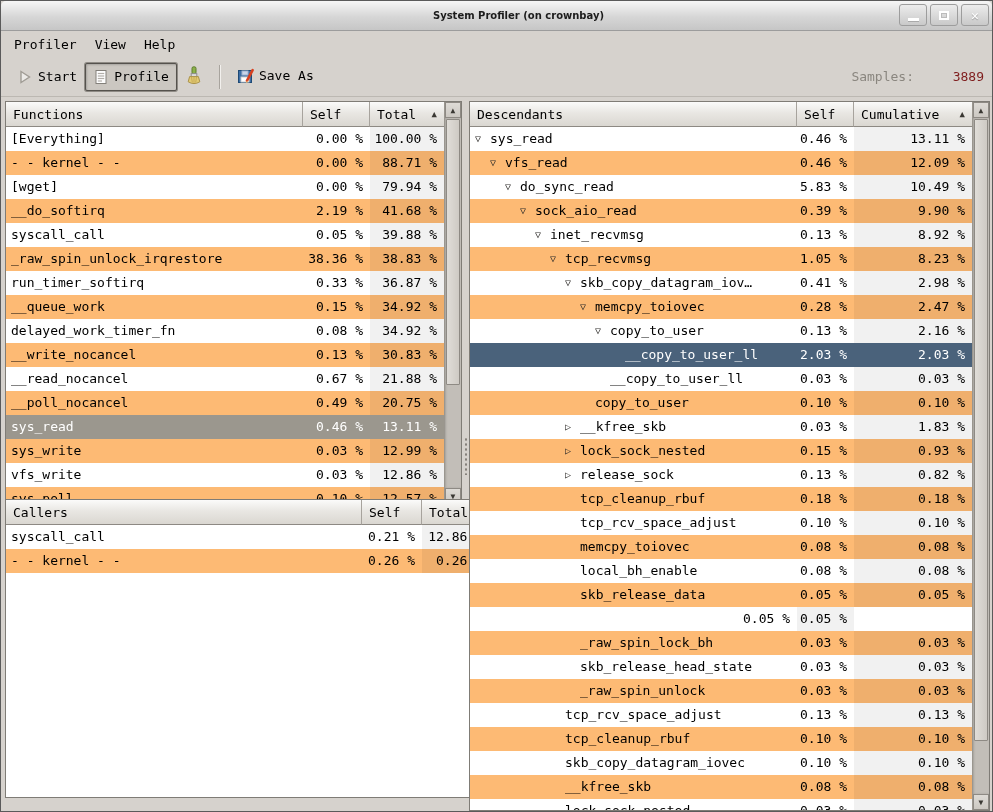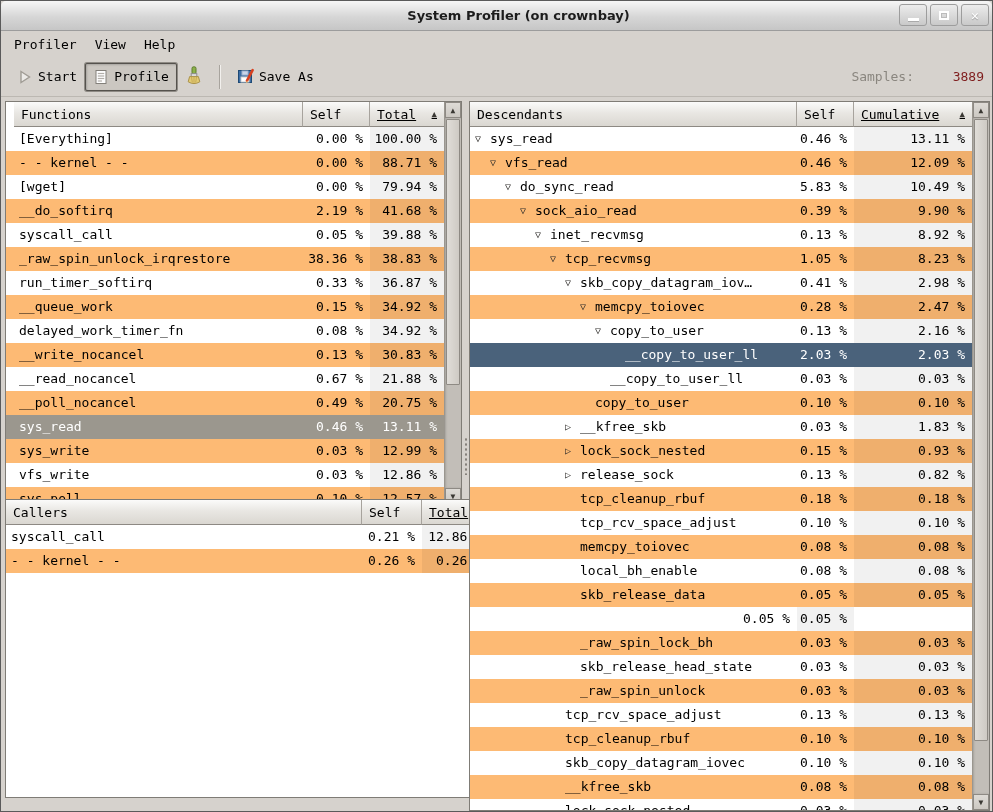--- a/index.html
+++ b/index.html
@@ -12,41 +12,41 @@
   }
   
   .titlebar{
     position:absolute;left:0;top:0;right:0;height:30px;
     background:linear-gradient(#f6f6f6,#d6d6d6 55%,#c6c6c6);
     border-bottom:1px solid #9c9c9c;border-radius:5px 5px 0 0;
     display:flex;align-items:center;
   }
   .title{
     position:absolute;left:0;right:0;text-align:center;
-    font-family:"DejaVu Sans",sans-serif;font-weight:bold;font-size:13px;color:#1c1c1c;margin-left:44px;
+    font-family:"DejaVu Sans",sans-serif;font-weight:bold;font-size:10px;color:#1c1c1c;margin-left:44px;
   }
   .win-controls{position:absolute;right:3px;top:3px;display:flex;gap:3px;}
   .win-btn{
     width:28px;height:22px;border:1px solid #9d9d9d;border-radius:3px;
     background:linear-gradient(#ececec,#c9c9c9);
     display:flex;align-items:center;justify-content:center;
   }
   .glyph-min{width:11px;height:3px;background:#ffffff;box-shadow:0 1px 0 #aaa;margin-top:8px;}
   .glyph-max{width:10px;height:9px;border:2px solid #ffffff;box-shadow:0 0 0 1px #bbb inset;}
   .glyph-close{color:#fff;font-weight:bold;font-size:13px;line-height:13px;text-shadow:0 1px 1px #999;}
   
   .menubar{position:absolute;left:0;top:30px;right:0;height:26px;display:flex;align-items:center;padding-left:4px;}
   .menu-item{padding:2px 9px;}
   
   .toolbar{
     position:absolute;left:0;top:56px;right:0;height:40px;
     display:flex;align-items:center;padding:0 8px;
     border-bottom:1px solid #bcb8b2;
   }
-  .tool-btn{display:flex;align-items:center;gap:5px;padding:5px 7px;border:1px solid transparent;border-radius:2px;}
+  .tool-btn{display:flex;gap:5px;padding:5px 7px;border:1px solid transparent;border-radius:2px;}
   .tool-btn.pressed{
     background:#cbc7c1;border:1px solid #55524d;
     box-shadow:inset 1px 1px 2px rgba(0,0,0,.18),0 0 0 1px #8f8b85;
   }
   .tool-sep{width:2px;height:24px;margin:0 8px;background:linear-gradient(90deg,#a8a49e 50%,#f2f0ed 50%);}
   .samples{margin-left:auto;display:flex;align-items:center;}
   .samples-label{color:#8a867f;}
   .samples-value{color:#7f1d1d;margin-left:28px;min-width:42px;text-align:right;}
   
   .panel{
@@ -57,33 +57,33 @@
   .panel-callers{left:4px;top:498px;width:486px;height:299px;}
   .panel-descendants{left:468px;top:100px;width:521px;height:710px;justify-content:space-between;}
   .tbl{flex:1;display:flex;flex-direction:column;min-width:0;}
   .tbl-header{display:grid;height:25px;flex:0 0 25px;}
   .hcell{
     background:linear-gradient(#fbfbfa,#e9e7e3 45%,#dad7d1);
     border-right:1px solid #a7a39d;border-bottom:1px solid #8d8983;
     padding:0 7px;line-height:23px;white-space:pre;overflow:hidden;
     display:flex;align-items:center;
   }
-  .hcell:last-child{border-right:none;text-decoration:underline;}
+  .hcell:last-child{border-right:none;}
   .sort-arrow{margin-left:auto;font-size:9px;color:#3a3833;padding-left:6px;}
   .tbl-body{flex:1;overflow:hidden;background:#fff;position:relative;}
   .trow{display:grid;height:24px;line-height:24px;background:#fff;}
   .trow.alt{background:#fdba74;}
   .trow.sel-unfocused{background:#9b978e;color:#fff;}
   .trow.sel-focused{background:#4a627b;color:#fff;}
   .c{white-space:pre;overflow:hidden;}
   .c.name{padding-left:5px;display:flex;align-items:center;}
   .c.num{text-align:right;padding-right:7px;}
   .c.sorted{background:rgba(0,0,0,0.055);}
   .trow.sel-unfocused .c.sorted,.trow.sel-focused .c.sorted{background:transparent;}
-  .grid-fn{grid-template-columns:1fr 67px 74px;padding-left:8px;}
+  .grid-fn{grid-template-columns:1fr 67px 74px;}
   .grid-ca{grid-template-columns:1fr 60px 68px;}
   .grid-de{grid-template-columns:1fr 57px 118px;}
   .expander{display:inline-block;width:15px;flex:0 0 15px;font-size:10px;color:#2f2d2a;text-align:left;}
   .trow.sel-focused .expander{color:#fff;}
   
   .scrollbar{flex:0 0 17px;width:17px;border-left:1px solid #9a968f;background:#c9c5c0;display:flex;flex-direction:column;}
   .sb-btn{flex:0 0 16px;background:linear-gradient(#dedbd6,#ccc8c2);border:1px solid #8e8a84;display:flex;align-items:center;justify-content:center;font-size:8px;color:#3a3833;}
   .sb-trough{flex:1;position:relative;background:#c2beb8;box-shadow:inset 1px 0 2px rgba(0,0,0,.15);}
   .sb-thumb{position:absolute;left:1px;right:1px;top:1px;background:linear-gradient(90deg,#e0ddd8,#cecac4);border:1px solid #8e8a84;border-radius:1px;}
   .thumb-fn{height:72%;}

